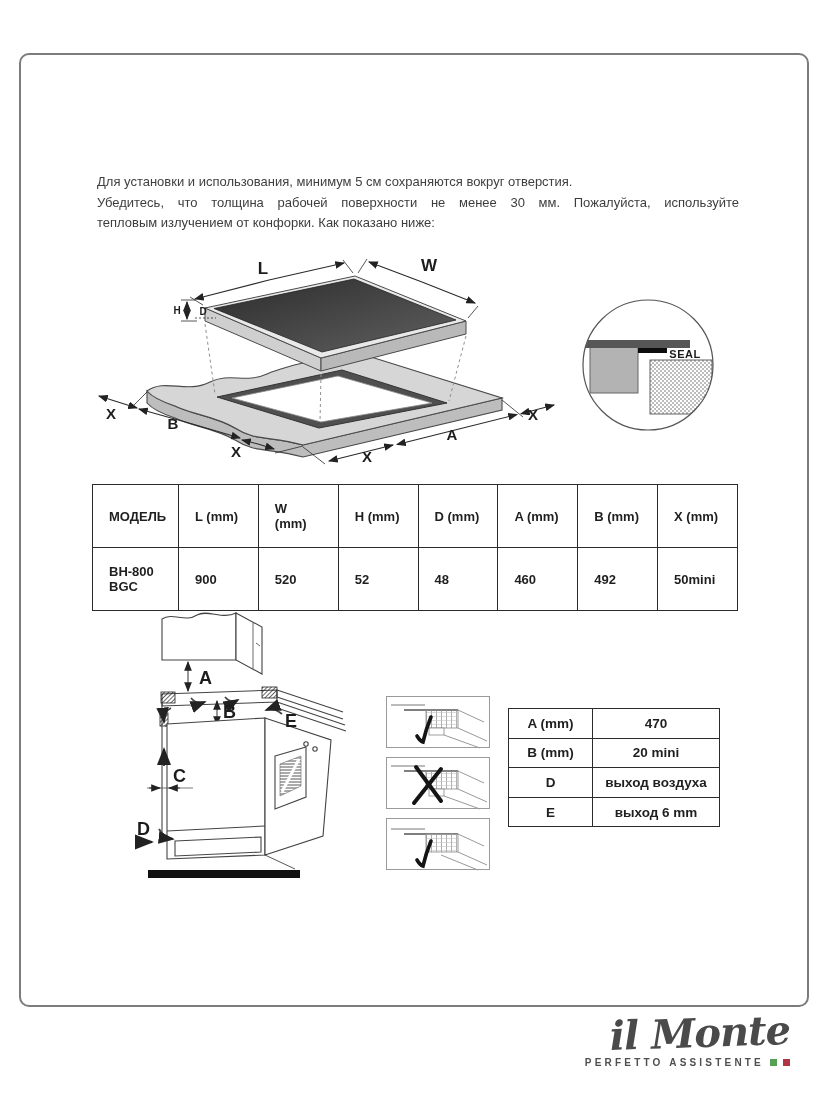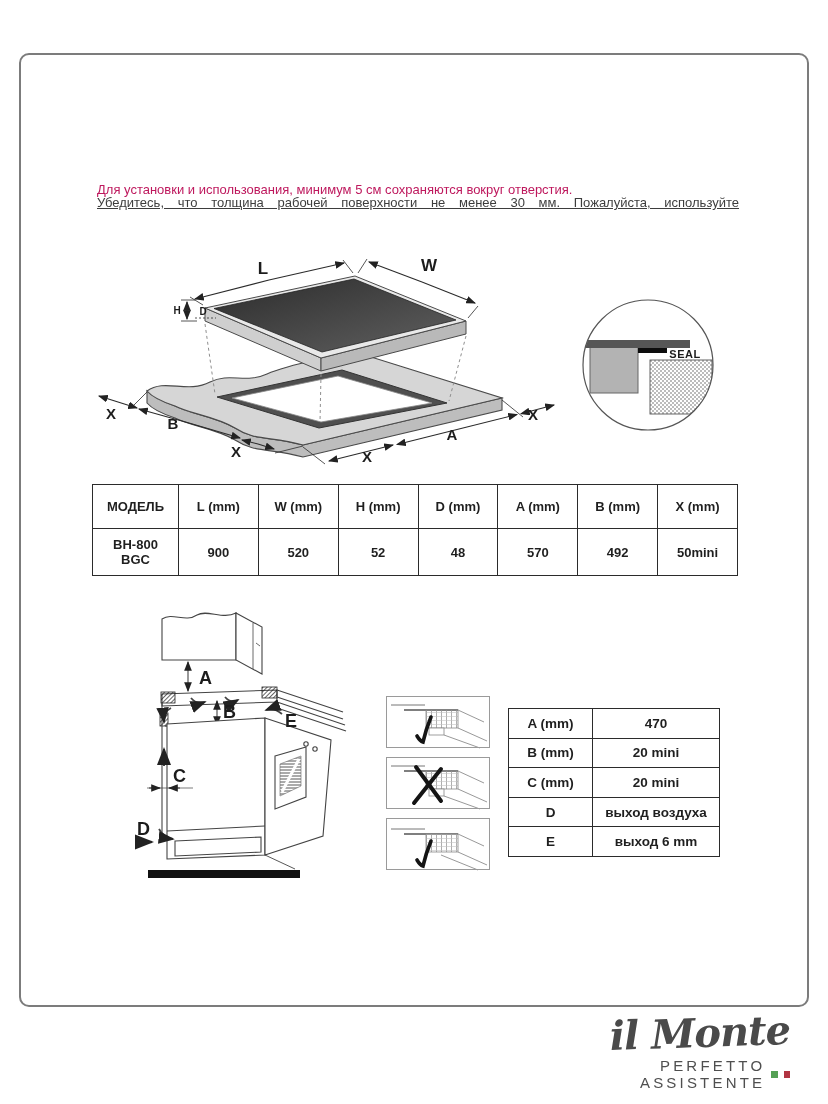--- a/index.html
+++ b/index.html
@@ -1,54 +1,55 @@
 <!DOCTYPE html>
 <html><head>
 <meta charset="utf-8">
 <style>
   html,body{margin:0;padding:0;background:#fff;}
   body{width:828px;height:1104px;position:relative;font-family:"Liberation Sans",sans-serif;color:#3b3b3b;}
   .page{position:absolute;left:0;top:0;width:828px;height:1104px;overflow:hidden;}
   .card{position:absolute;left:19px;top:53px;width:786px;height:950px;border:2px solid #7c7c7c;border-radius:10px;background:#fff;}
-  .p1{position:absolute;left:97px;top:180px;width:642px;font-size:13px;line-height:19px;color:#be185d;}
+  .p1{position:absolute;left:97px;top:172px;width:642px;font-size:13px;line-height:19px;color:#404040;}
   .p2{position:absolute;left:97px;top:193px;width:642px;font-size:13px;line-height:19.5px;color:#3d3d3d;}
-  .p2 .just{text-align:justify;text-align-last:justify;text-decoration:underline;}
+  .p2 .just{text-align:justify;text-align-last:justify;}
   .p2 .last{text-align:left;}
 
   svg text{font-family:"Liberation Sans",sans-serif;fill:#1c1c1c;}
   .dim{font-weight:bold;font-size:15px;}
   .dimbig{font-weight:bold;font-size:17px;}
   .dimsm{font-weight:bold;font-size:10px;}
   .dimoven{font-weight:bold;font-size:18px;}
   .sealtxt{font-weight:bold;font-size:11px;letter-spacing:.5px;}
 
   table{border-collapse:collapse;position:absolute;background:#fff;table-layout:fixed;}
   .t1{left:92px;top:484px;width:646px;}
-  .t1 th,.t1 td{border:1.4px solid #2b2b2b;height:27px;text-align:center;vertical-align:middle;
-      font-size:13px;font-weight:600;color:#1f1f1f;padding:8px;margin-top:18px;}
+  .t1 th,.t1 td{border:1.4px solid #2b2b2b;height:27px;text-align:left;vertical-align:middle;
+      font-size:13px;font-weight:600;color:#1f1f1f;padding:16px;margin-top:18px;}
   .t2{left:508px;top:708px;width:211px;}
   .t2 td{border:1.4px solid #2b2b2b;height:28.6px;text-align:center;vertical-align:middle;
       font-size:13.5px;font-weight:600;color:#1f1f1f;padding:0;}
 
   .logo{position:absolute;right:38px;top:1012px;width:240px;text-align:right;}
   .logo-script{font-family:"DejaVu Serif",serif;font-style:italic;font-weight:bold;font-size:40px;
       color:#4a4a4a;letter-spacing:-1px;transform:rotate(-2deg);line-height:1.1;}
   .logo-sub{display:flex;justify-content:flex-end;align-items:center;gap:6px;margin-top:1px;}
-  .logo-sub span.tg{font-size:15px;font-weight:normal;letter-spacing:3.2px;color:#4f4f4f;}
+  .logo-sub span.tg{font-size:10px;font-weight:bold;letter-spacing:3.2px;color:#4f4f4f;}
   .sq{display:inline-block;width:7px;height:7px;}
 </style>
 </head>
 <body>
 
 <div class="page">
   <div class="card"></div>
 
   <div class="p1">Для установки и использования, минимум 5 см сохраняются вокруг отверстия.</div>
   <div class="p2">
     <div class="just">Убедитесь, что толщина рабочей поверхности не менее 30 мм. Пожалуйста, используйте</div>
+    <div class="last">тепловым излучением от конфорки. Как показано ниже:</div>
   </div>
 
   <svg style="position:absolute;left:95px;top:256px;" width="470" height="214" viewBox="0 0 470 214">
     <defs>
       <marker id="ar" markerWidth="9" markerHeight="7" refX="8" refY="3.5" orient="auto">
         <path d="M0,0 L9,3.5 L0,7 Z" fill="#222"></path>
       </marker>
       <linearGradient id="glassGrad" x1="0" y1="0" x2="1" y2="1">
         <stop offset="0" stop-color="#2c2c2c"></stop>
         <stop offset="1" stop-color="#606060"></stop>
@@ -160,21 +161,21 @@
       <th>A (mm)</th>
       <th>B (mm)</th>
       <th>X (mm)</th>
     </tr>
     <tr>
       <td>BH-800 BGC</td>
       <td>900</td>
       <td>520</td>
       <td>52</td>
       <td>48</td>
-      <td>570</td>
+      <td>460</td>
       <td>492</td>
       <td>50mini</td>
     </tr>
   </tbody>
     </table>
 
   <svg style="position:absolute;left:135px;top:598px;" width="252" height="292" viewBox="0 0 252 292">
     <defs>
       <marker id="ar2" markerWidth="9" markerHeight="7" refX="8" refY="3.5" orient="auto">
         <path d="M0,0 L9,3.5 L0,7 Z" fill="#222"></path>
@@ -290,24 +291,20 @@
     <tbody>
         <tr>
       <td>A (mm)</td>
       <td>470</td>
     </tr>
     <tr>
       <td>B (mm)</td>
       <td>20 mini</td>
     </tr>
     <tr>
-      <td>C (mm)</td>
-      <td>20 mini</td>
-    </tr>
-    <tr>
       <td>D</td>
       <td>выход воздуха</td>
     </tr>
     <tr>
       <td>E</td>
       <td>выход 6 mm</td>
     </tr>
   </tbody>
     </table>
 

